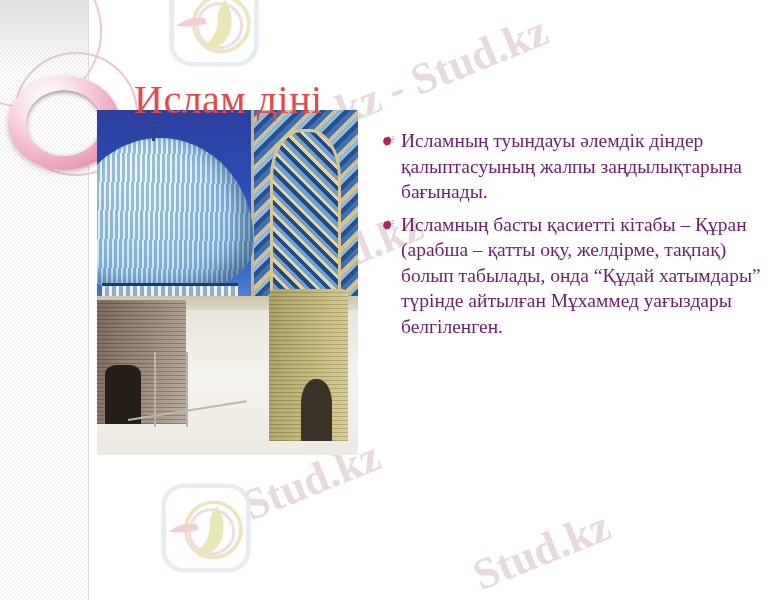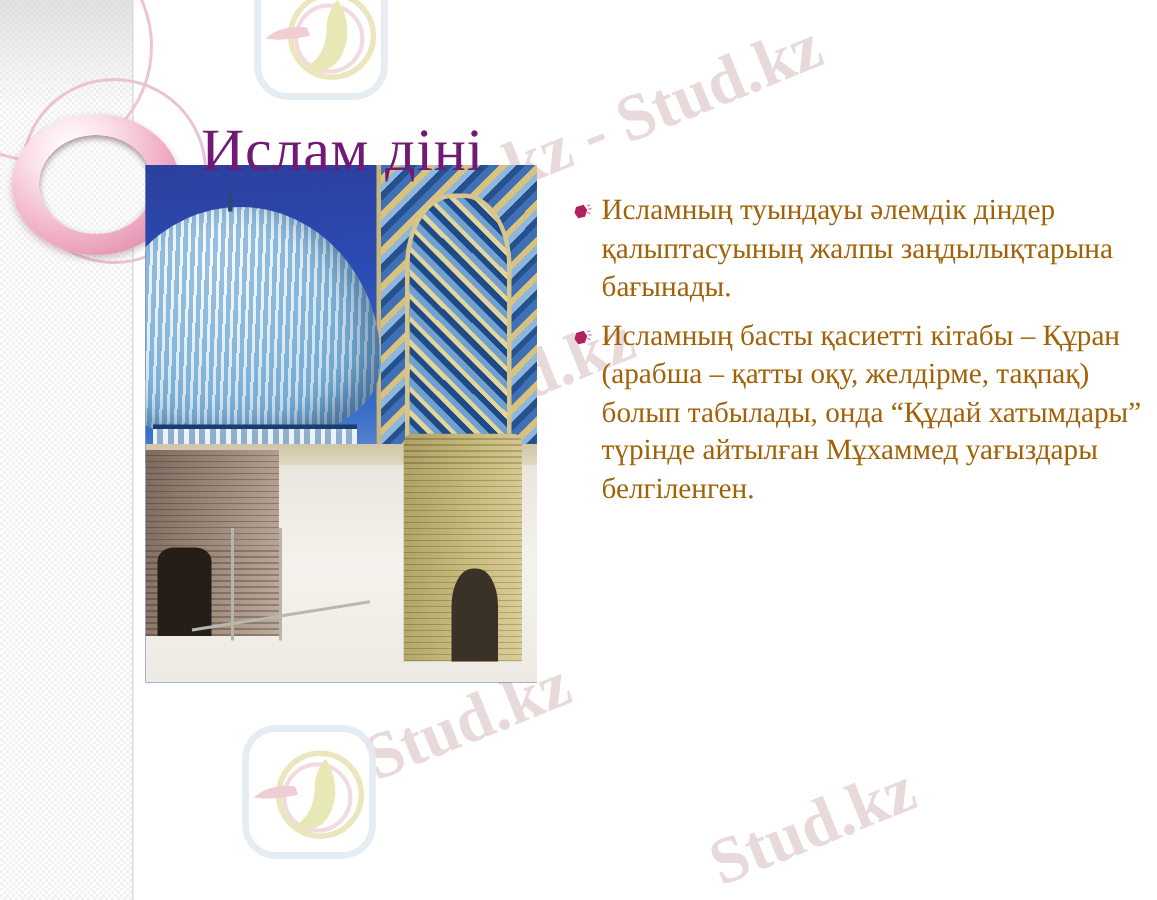--- a/index.html
+++ b/index.html
@@ -85,21 +85,21 @@
     box-shadow: inset 0 2px 4px rgba(90,50,65,.55);
   }
 
   
   #title {
     position: absolute;
     left: 134px;
     top: 50px;
     font-size: 40px;
     line-height: 46px;
-    color: #701a75;
+    color: #ef4444;
     font-family: "Liberation Serif", "DejaVu Serif", serif;
     font-weight: normal;
     letter-spacing: .5px;
     z-index: 20;
     white-space: nowrap;
   }
 
   
   #photo {
     position: absolute;
@@ -265,21 +265,21 @@
     padding-top: 7px;
     color: #b3215e;
     font-size: 14px;
     line-height: 1;
   }
   .bullet-mark svg { display: block; }
   .bullet-text {
     flex: 1 1 auto;
     font-size: 19.5px;
     line-height: 25.5px;
-    color: #a16207;
+    color: #701a75;
     font-family: "Liberation Serif", "DejaVu Serif", serif;
   }
 
   
   .wm-text {
     position: absolute;
     color: #e8dada;
     font-family: "Liberation Serif", "DejaVu Serif", serif;
     font-weight: bold;
     white-space: nowrap;

